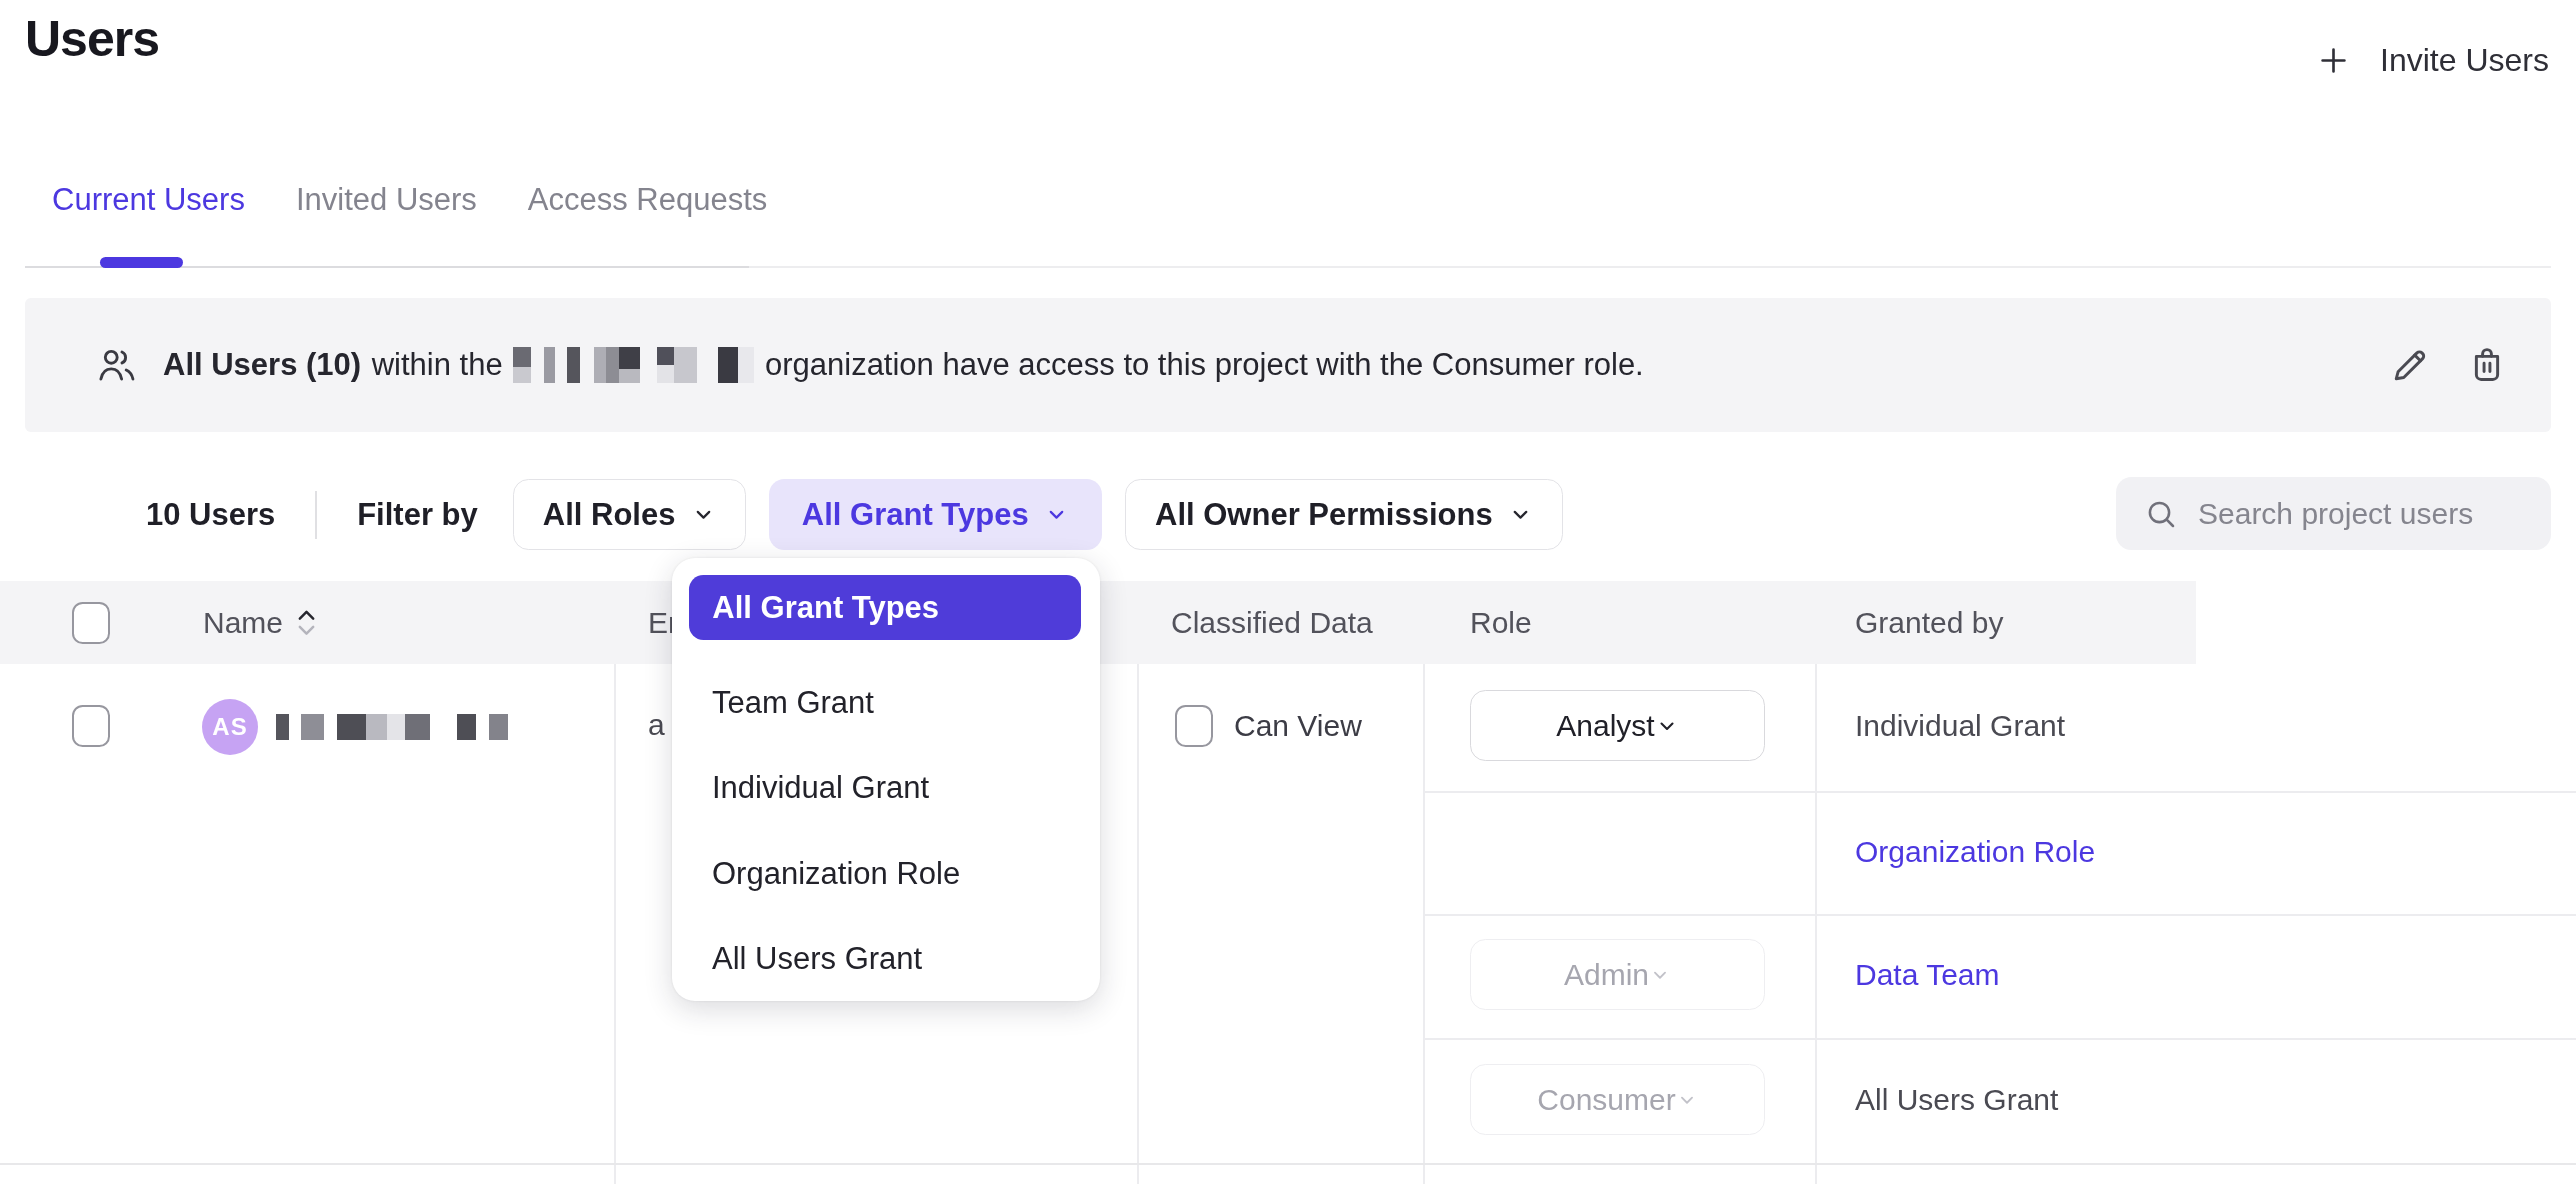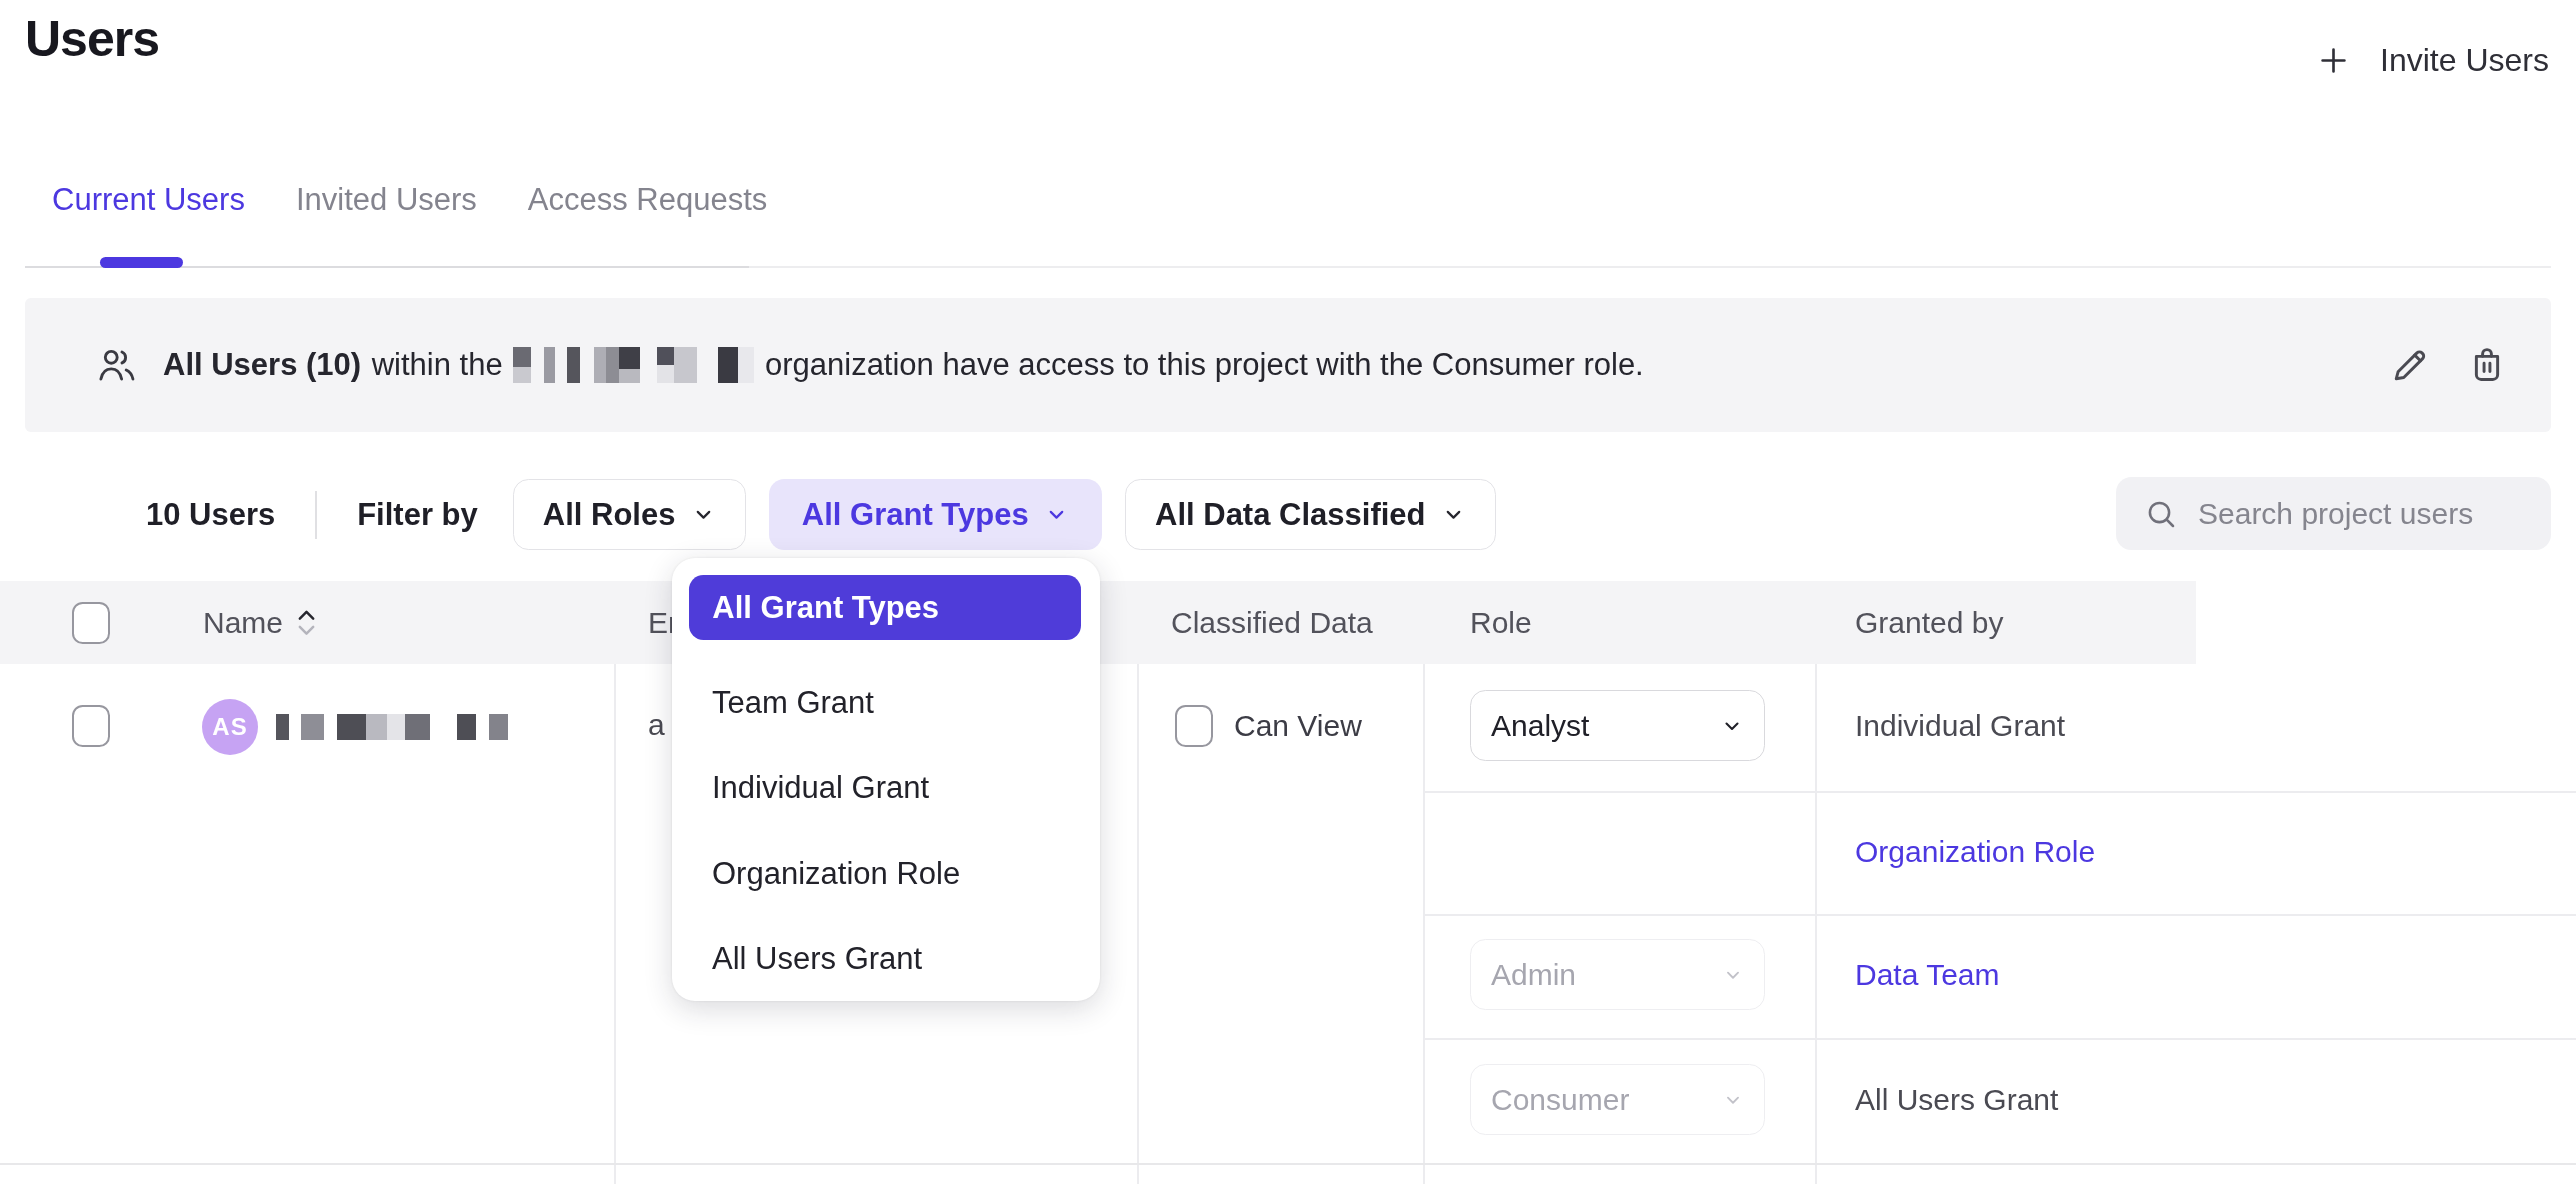--- a/index.html
+++ b/index.html
@@ -106,21 +106,21 @@
             color:#fff; font-size:24px; font-weight:600; letter-spacing:1px; display:flex; align-items:center;
             justify-content:center; }
   .name-redact { position:absolute; left:276px; top:51px; }
   .email-cell { position:absolute; left:648px; top:45px; font-size:30px; color:#4a4a52; display:flex;
                 align-items:center; gap:7.7px; z-index:0; }
   .email-cell .eblock { display:inline-block; width:42px; height:26px; background:#9a9aa2; }
   .classified-cell { position:absolute; left:1175px; top:42px; display:flex; align-items:center; gap:21px; }
   .classified-cell label { font-size:30px; color:#3c3c45; }
 
   .role-select { position:absolute; left:1470px; width:295px; height:71px; border-radius:15.4px; background:#fff;
-                 display:flex; align-items:center; justify-content:space-between; padding:0 20px; font-size:30px; }
+                 display:flex; align-items:center; justify-content:center; padding:0 20px; font-size:30px; }
   .role-select.enabled { border:1.9px solid #d9d9dd; color:#202028; font-weight:500; cursor:pointer; }
   .role-select.disabled { border:1.9px solid #eeeef1; color:#a6a6af; font-weight:400; }
   .role-select.disabled svg { color:#c2c2c9; }
   .rs1 { top:27px; } .rs2 { top:153px; } .rs3 { top:276px; } .rs4 { top:401px; }
 
   .granted { position:absolute; left:1855px; height:71px; display:flex; align-items:center; font-size:30px; color:#4a4a52; }
   .granted.link { color:#4c38e0; cursor:pointer; }
   .g1 { top:27px; } .g2 { top:153px; } .g3 { top:276px; } .g4 { top:401px; }
 
   
@@ -224,21 +224,21 @@
     </button>
     <button class="filter-pill">
       <span>All Grant Types</span>
       <span style="display:flex;color:#4c38e0;">
         <svg width="25" height="25" viewBox="0 0 24 24">
             <path d="M6.5 9.5l5.5 5.5 5.5-5.5" fill="none" stroke="currentColor" stroke-width="2.1" stroke-linecap="round" stroke-linejoin="round"></path>
           </svg>
       </span>
     </button>
     <button class="filter-btn">
-      <span>All Data Classified</span>
+      <span>All Owner Permissions</span>
       <span class="dark-icon" style="display:flex;">
         <svg width="25" height="25" viewBox="0 0 24 24">
             <path d="M6.5 9.5l5.5 5.5 5.5-5.5" fill="none" stroke="currentColor" stroke-width="2.1" stroke-linecap="round" stroke-linejoin="round"></path>
           </svg>
       </span>
     </button>
   </div>
 
   <div class="search-box">
     <span style="display:flex;">

